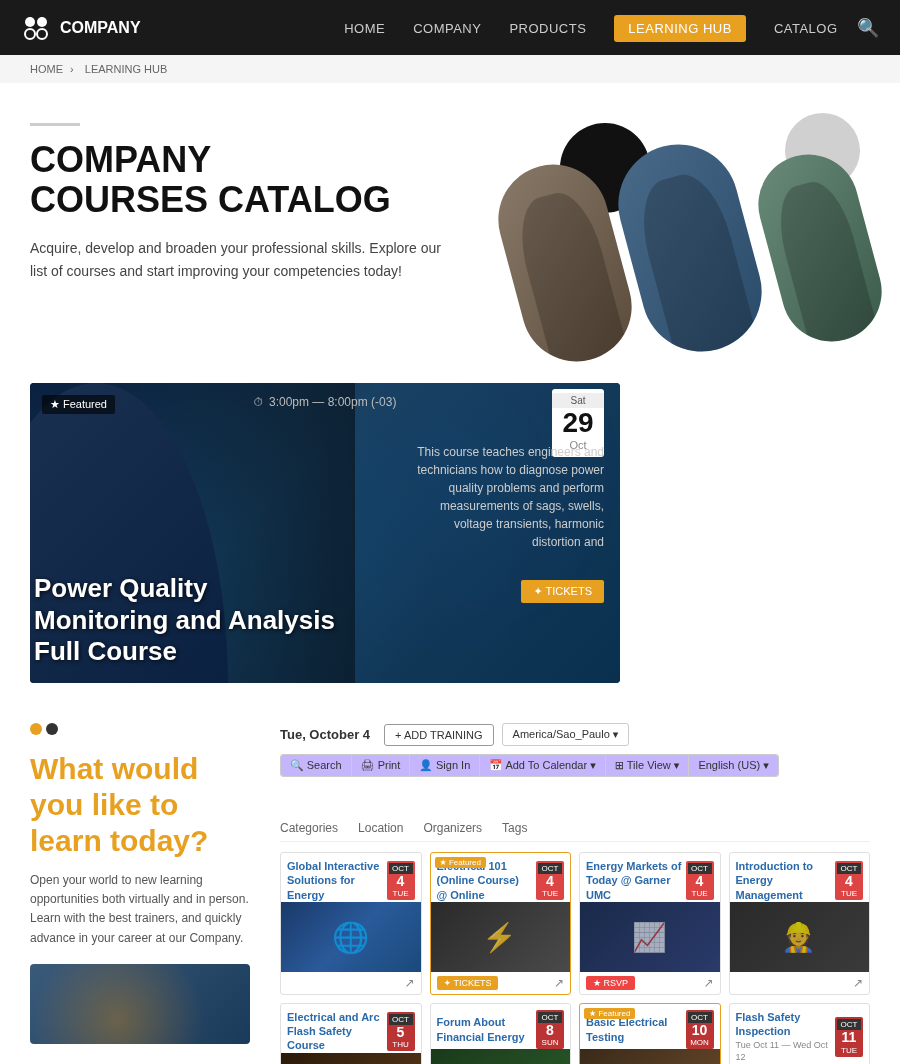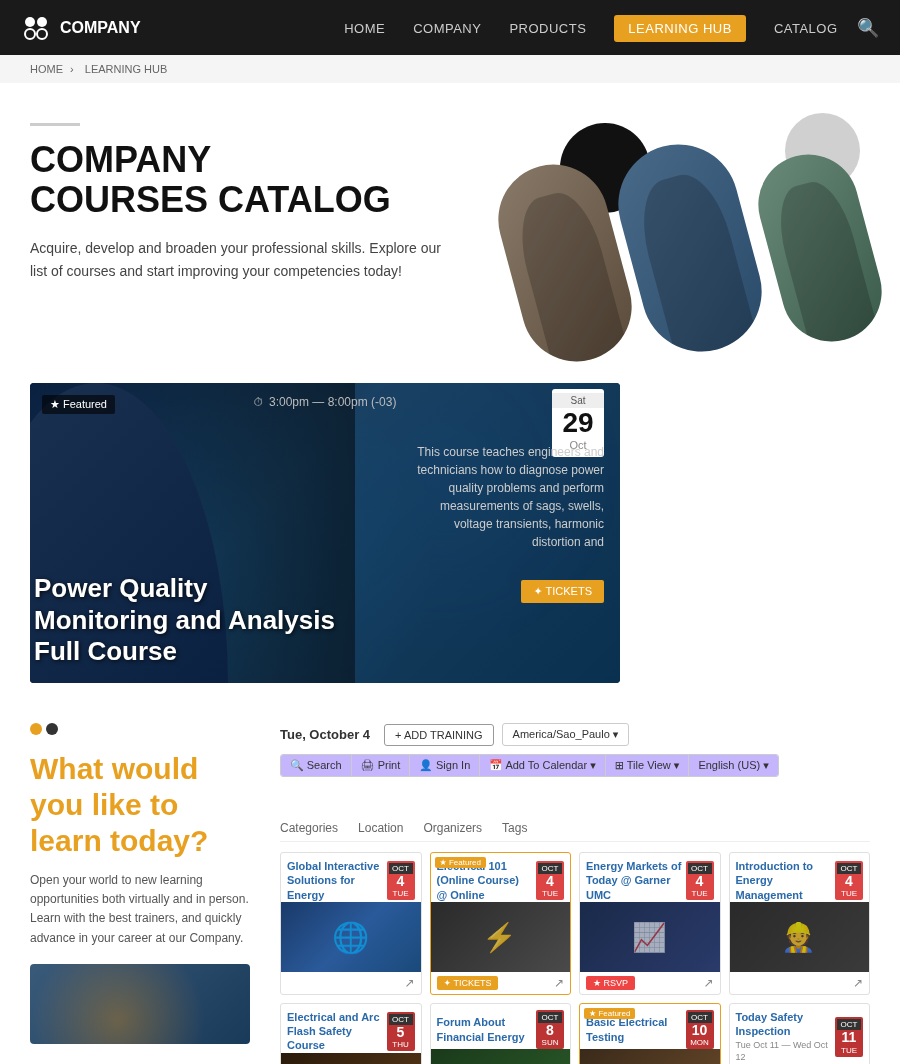--- a/index.html
+++ b/index.html
@@ -887,21 +887,21 @@
             <div style="font-size:8px">MON</div>
           </div>
         </div>
         <div class="event-img-div thumb-basic"></div>
 
       </div>
 
       <div class="event-card">
         <div class="event-card-header">
           <div class="event-card-title">
-            <a href="#">Today Safety Inspection</a>
+            <a href="#">Flash Safety Inspection</a>
             <div style="font-size:9px;color:#888;font-weight:400;margin-top:2px">Tue Oct 11 — Wed Oct 12</div>
           </div>
           <div class="event-date-badge" style="background:#b33;">
             <div class="edb-month">OCT</div>
             <div class="edb-day">11</div>
             <div style="font-size:8px">TUE</div>
           </div>
         </div>
 
       </div>

